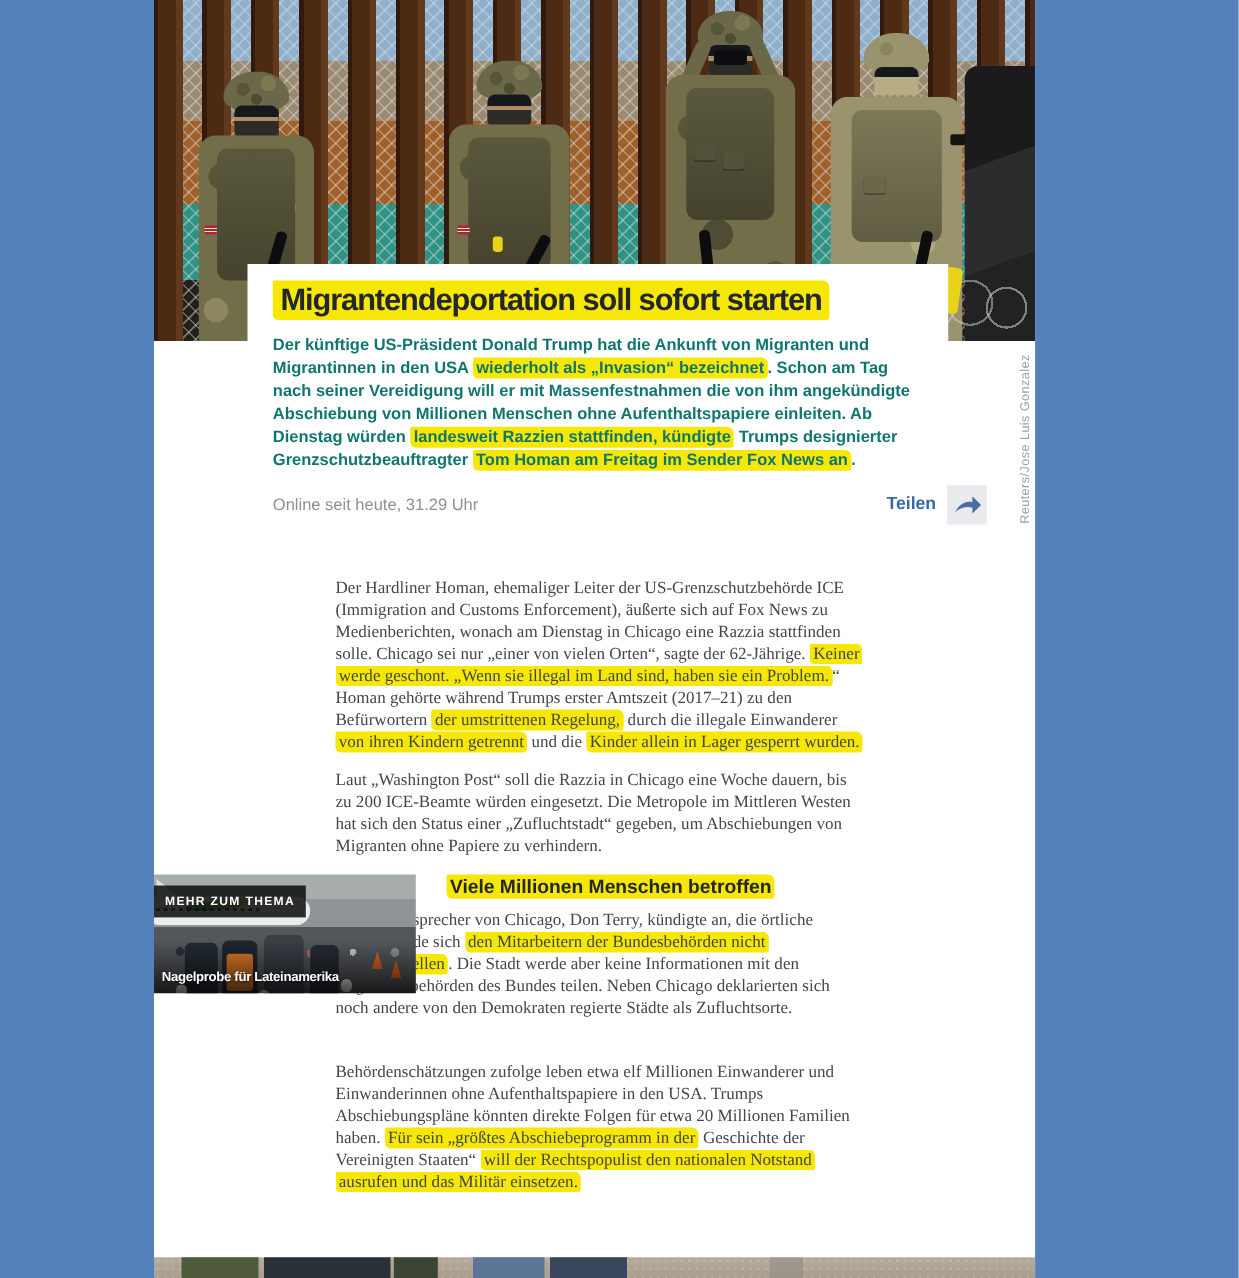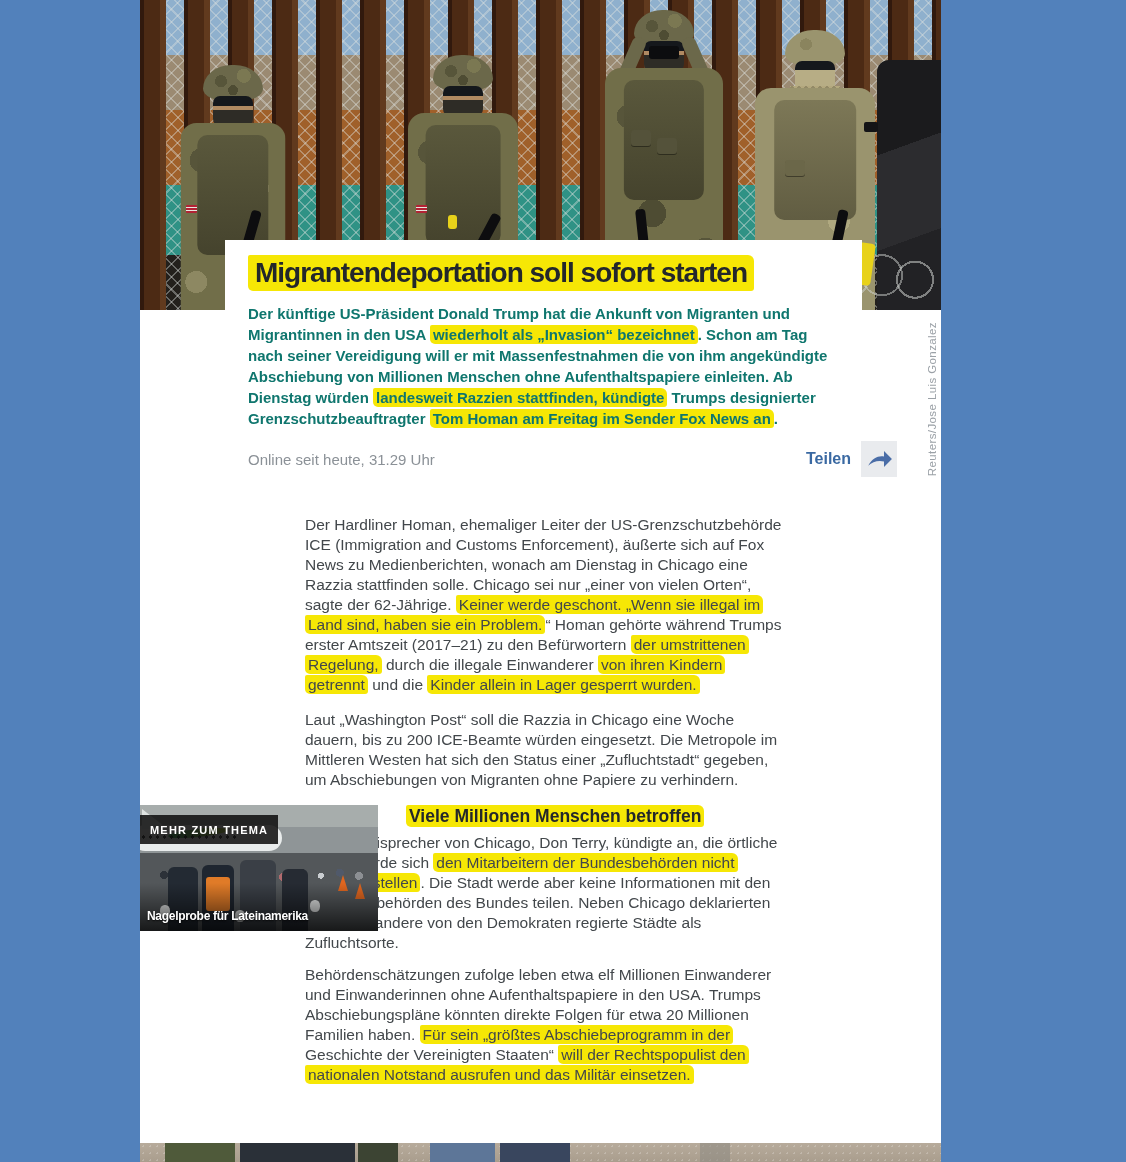--- a/index.html
+++ b/index.html
@@ -73,27 +73,27 @@
   .headline .hl{padding:2px 7px 3px;}
   .lead{font-size:15px;line-height:21px;font-weight:bold;color:#0f766e;margin:0;}
   .meta-row{display:flex;justify-content:space-between;align-items:center;margin:12px -58px 0 0;}
   .timestamp{font-size:15px;color:#8b9197;}
   .share{display:flex;align-items:center;gap:10px;cursor:pointer;}
   .share-label{font-size:16px;font-weight:bold;color:#3a69a2;text-align:right;}
   .share-iconbox{width:36px;height:36px;background:#e9ebee;display:flex;align-items:center;justify-content:center;}
 
   
   .body-col{position:absolute;left:165px;top:515px;width:480px;z-index:4;font-size:15.5px;line-height:20px;color:#42474b;}
-  .body-col p{margin:0 0 15px;}
+  .body-col p{margin:10px 0 15px;font-family:Liberation Serif, serif;}
   .media-row{position:relative;margin-top:2px;min-height:160px;}
   .subhead{font-size:17.5px;line-height:22px;font-weight:bold;color:#23272b;margin:0 0 6px 101px;}
   .indented{margin-left:101px;}
 
   
-  .related{position:absolute;left:-165px;top:0;width:238px;height:126px;overflow:hidden;cursor:pointer;
+  .related{position:absolute;left:-165px;top:0;width:238px;height:108px;overflow:hidden;cursor:pointer;
     background:linear-gradient(180deg,#a7adac 0 22px,#8f9597 22px 48px,#53575a 48px 135px);}
   .plane{position:absolute;left:-8px;top:20px;width:150px;height:26px;border-radius:13px;background:#e9ecec;}
   .plane-fin{position:absolute;left:2px;top:4px;width:26px;height:20px;background:#dfe4e2;clip-path:polygon(0 0,100% 100%,0 100%);}
   .plane-swoosh{position:absolute;left:28px;top:24px;width:60px;height:8px;border-radius:50%;
     background:linear-gradient(90deg,#3fae62,#bfd44a);transform:rotate(-6deg);}
   .crowd{position:absolute;left:0;top:50px;width:238px;height:40px;
     background:radial-gradient(circle at 10% 50%,#2c3138 0 4px,transparent 4px),
       radial-gradient(circle at 20% 40%,#c9cdd0 0 3px,transparent 3px),
       radial-gradient(circle at 28% 55%,#8c4a50 0 4px,transparent 4px),
       radial-gradient(circle at 36% 45%,#384254 0 4px,transparent 4px),

